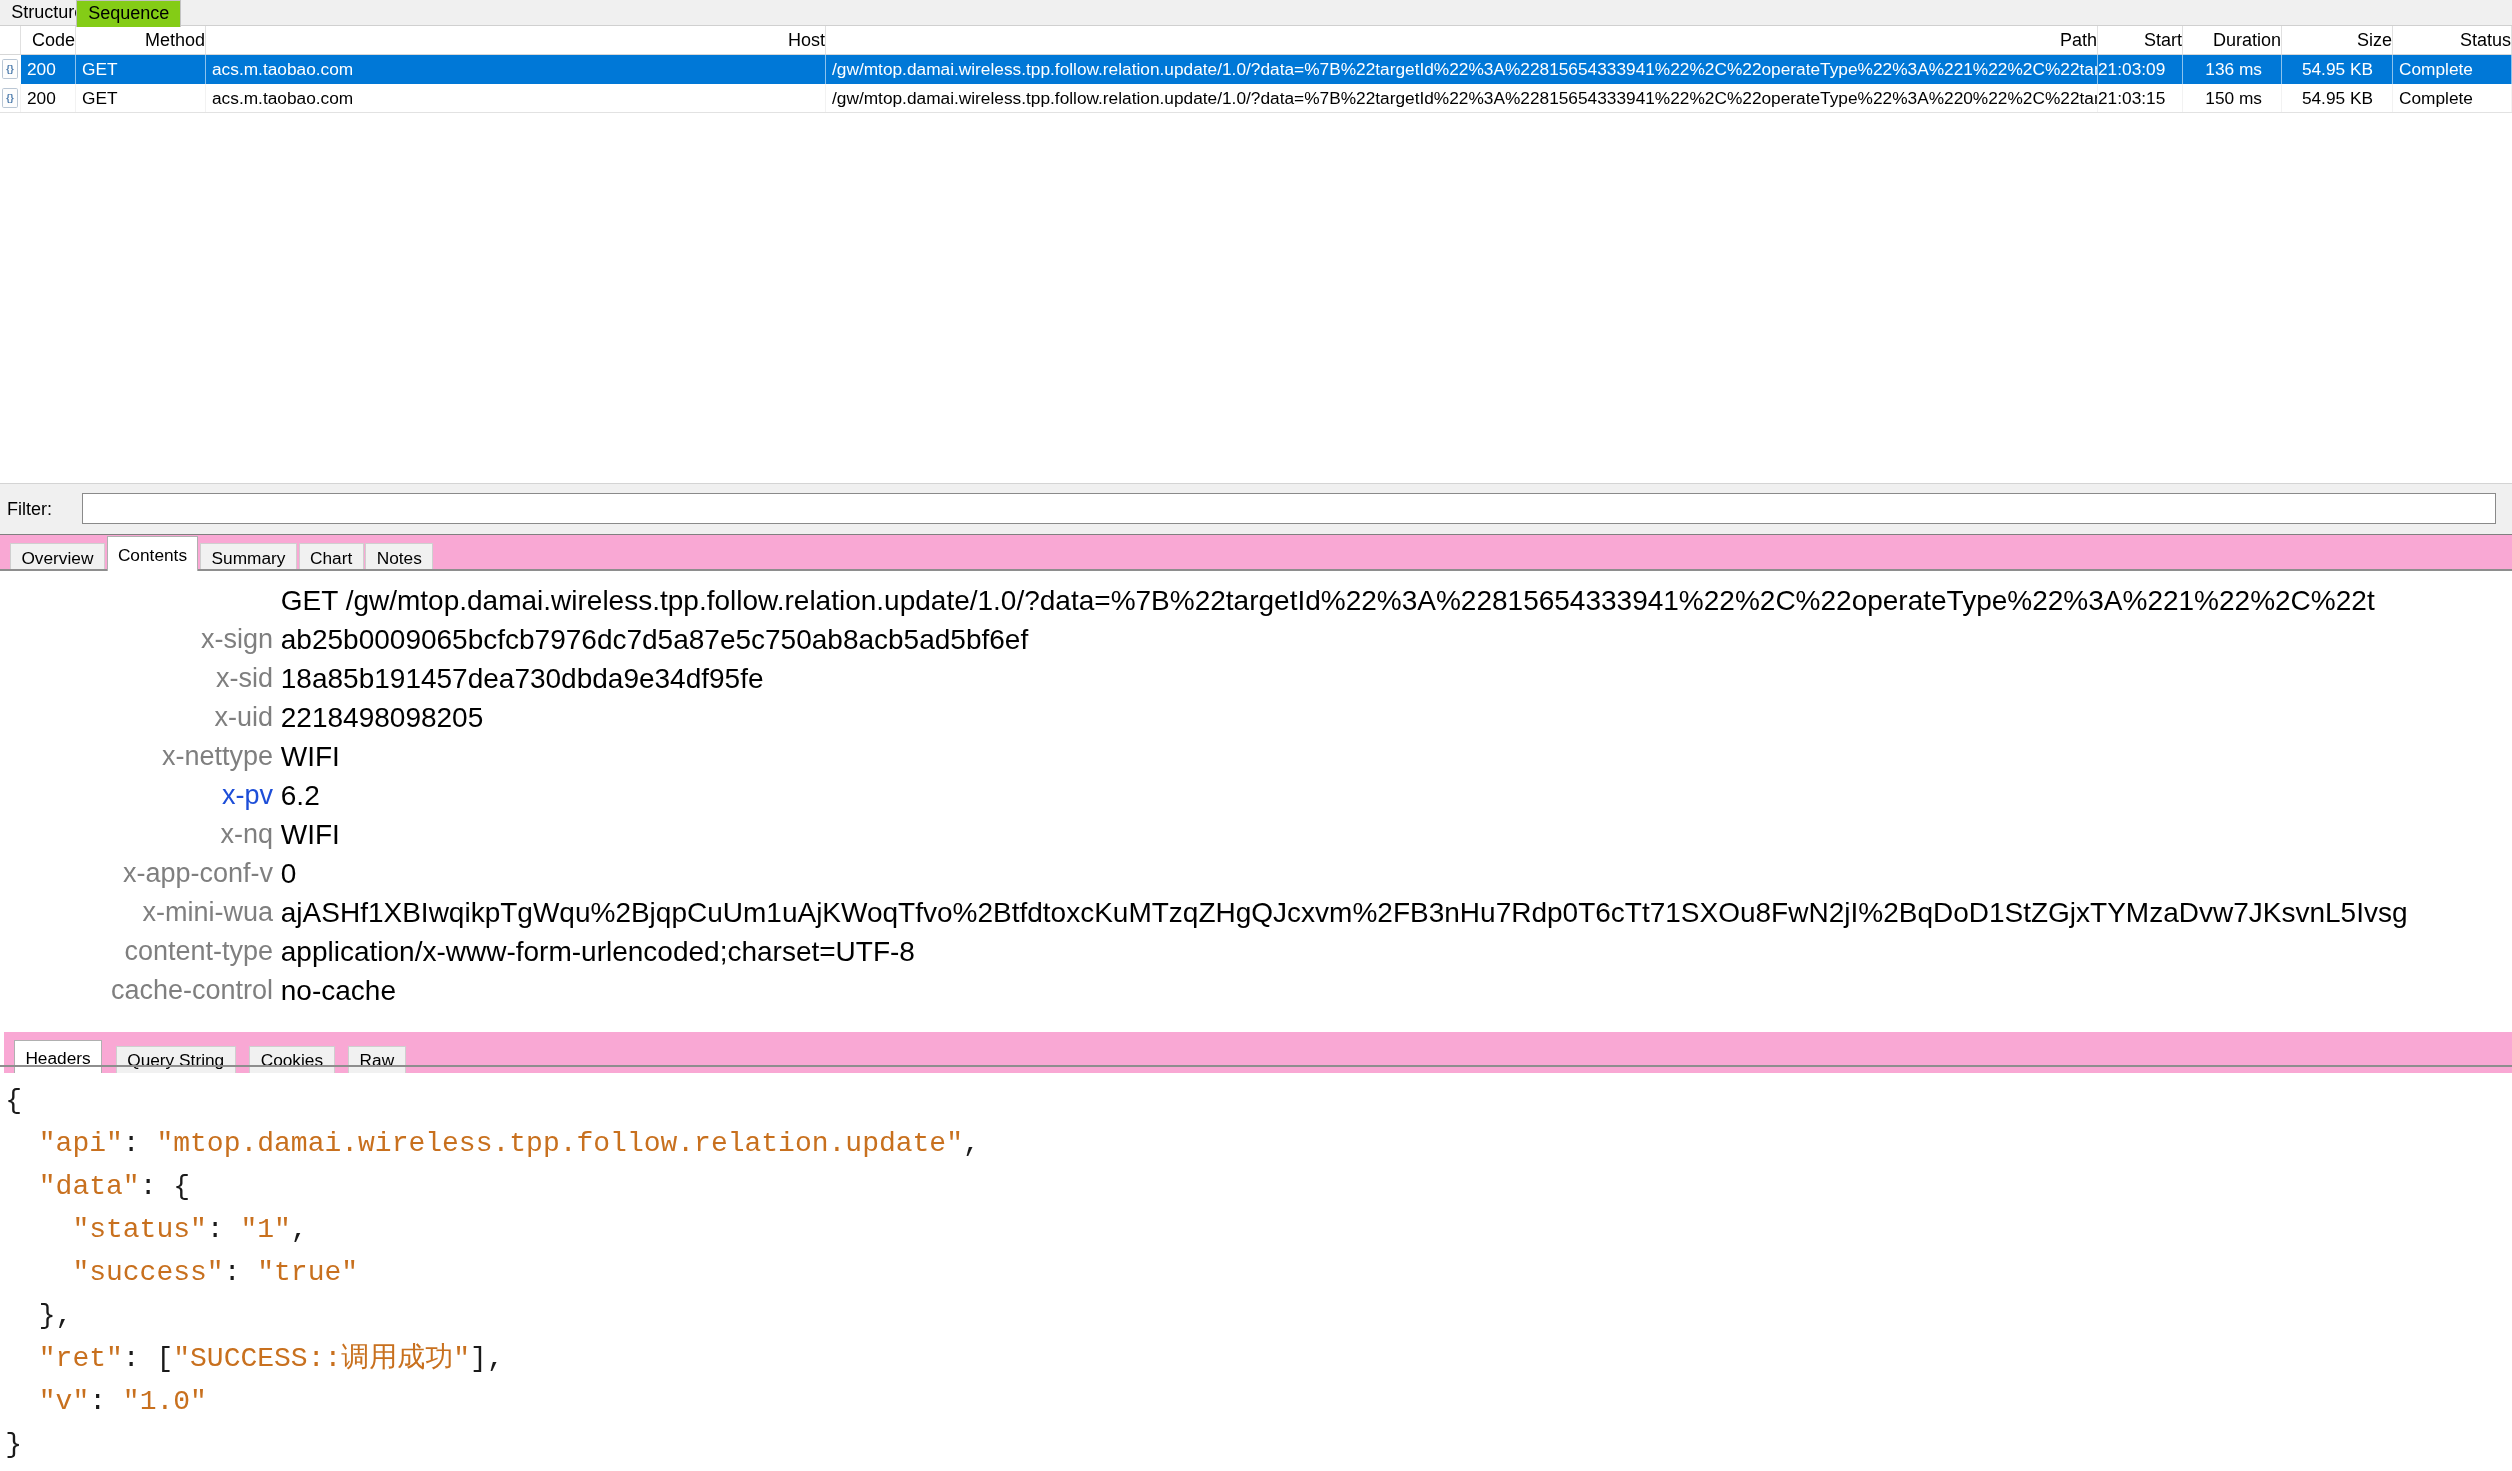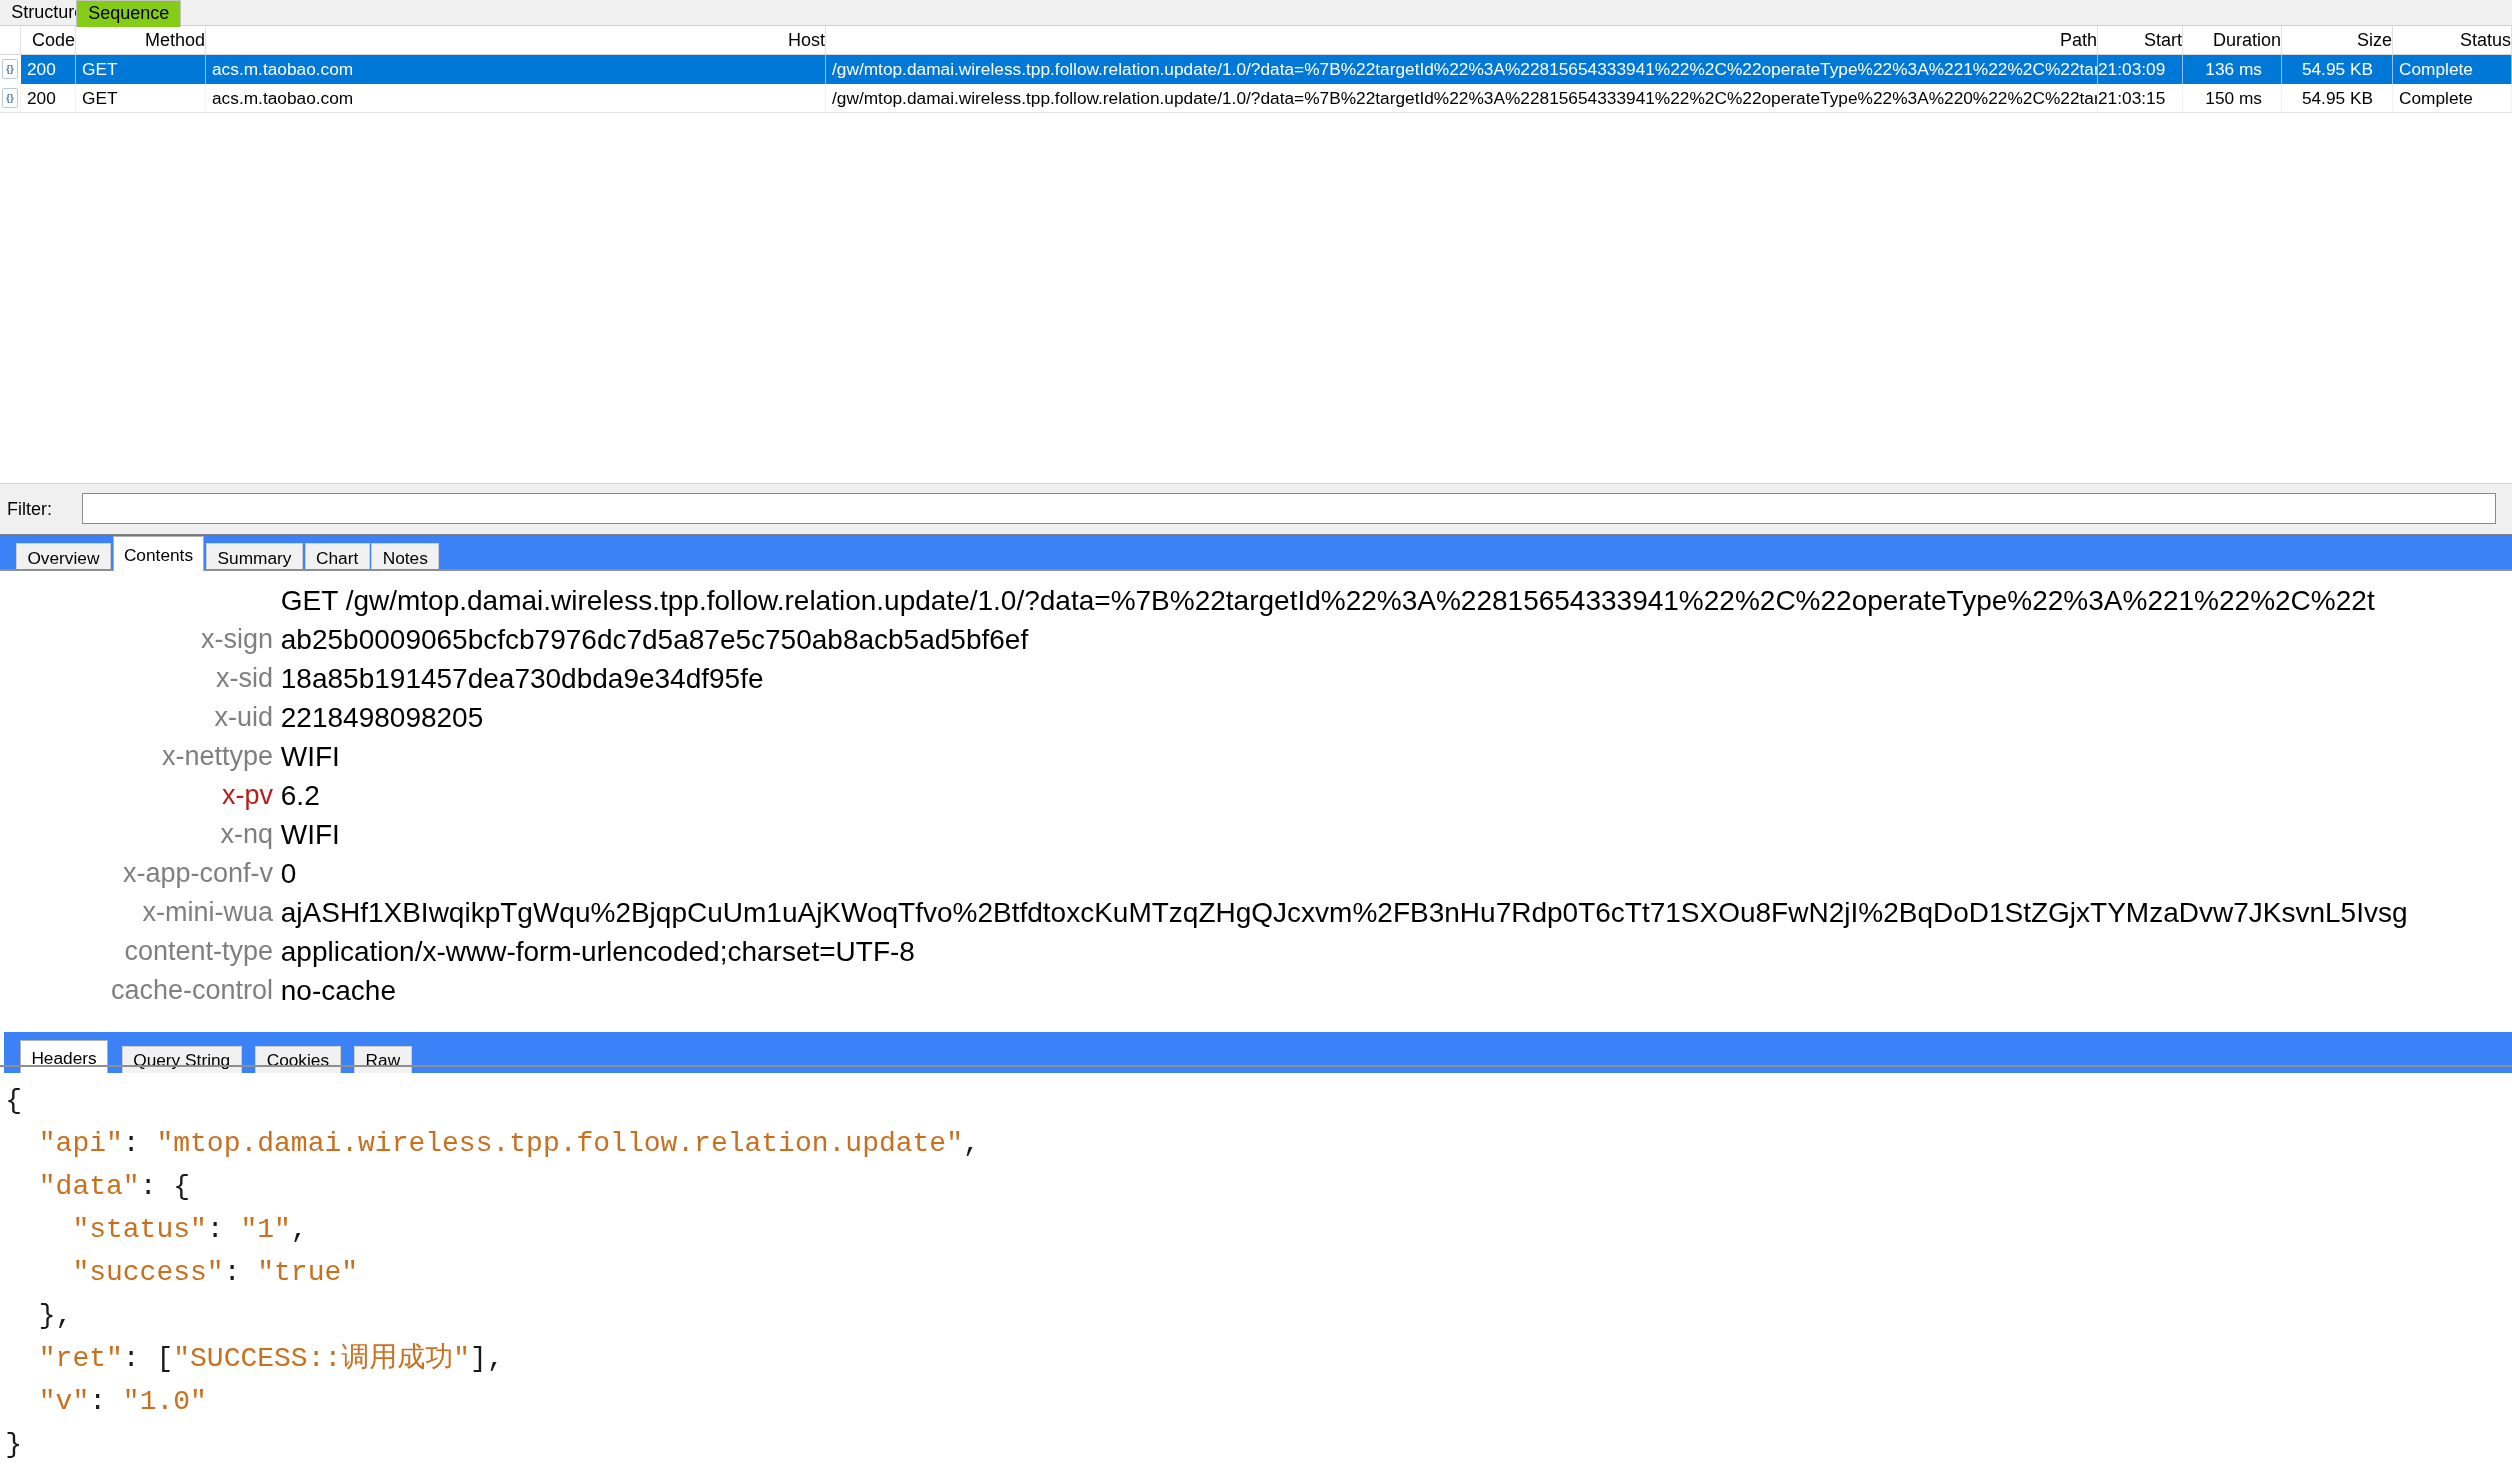--- a/index.html
+++ b/index.html
@@ -37,21 +37,21 @@
     font-size:9.5px;color:#4a79ab;display:flex;align-items:center;justify-content:center;font-weight:bold;}
   .table-endline{left:0;top:112px;width:2512px;height:0.9px;background:#e2e2e2;}
 
   
   .filter-panel{left:0;top:483px;width:2512px;height:50px;background:#f0f0f0;border-top:0.9px solid #d4d4d4;border-bottom:1.7px solid #808080;box-sizing:content-box;}
   .filter-label{position:absolute;left:7px;top:0;height:50px;line-height:50px;font-size:18px;}
   .filter-input{position:absolute;left:82px;top:8.7px;width:2414px;height:31px;border:0.9px solid #8a8a8a;background:#fff;
     font-size:18px;padding:0 7px;font-family:"Liberation Sans",sans-serif;box-sizing:border-box;outline:none;}
 
   
-  .strip{width:2512px;background:#3b82f6;display:flex;align-items:flex-end;padding-left:16px;box-sizing:border-box;}
+  .strip{width:2512px;background:#f9a8d4;display:flex;align-items:flex-end;padding-left:10px;box-sizing:border-box;}
   .vtabs{left:0;top:535px;height:36px;}
   .vline{left:0;top:569px;width:2512px;height:1.7px;background:#8e8e8e;z-index:1;}
   .dtabs{left:4px;top:1032px;height:41px;z-index:4;gap:12px;}
   .dline{left:0;top:1065px;width:2512px;height:1.7px;background:#8e8e8e;z-index:5;}
   .tab{height:28.5px;line-height:28.5px;padding:0 10.4px;font-size:17.3px;background:#f1f1f1;border:0.9px solid #cfcfcf;border-bottom:none;
     margin-right:1.7px;white-space:nowrap;box-sizing:border-box;}
   .tab.active{height:35px;line-height:36px;background:#fff;border:0.9px solid #b0b0b0;border-bottom:none;position:relative;z-index:6;margin-top:29px;}
   .dtabs .tab{height:27px;line-height:27px;}
   .dtabs .tab.active{height:33px;line-height:35px;}
 
@@ -148,21 +148,21 @@
       </div>
       <div class="hrow">
         <div class="hkey" style="color: rgb(127, 127, 127);">x-uid</div>
         <div class="hval">2218498098205</div>
       </div>
       <div class="hrow">
         <div class="hkey" style="color: rgb(127, 127, 127);">x-nettype</div>
         <div class="hval">WIFI</div>
       </div>
       <div class="hrow">
-        <div class="hkey" style="color: #b91c1c;">x-pv</div>
+        <div class="hkey" style="color: #1d4ed8;">x-pv</div>
         <div class="hval">6.2</div>
       </div>
       <div class="hrow">
         <div class="hkey" style="color: rgb(127, 127, 127);">x-nq</div>
         <div class="hval">WIFI</div>
       </div>
       <div class="hrow">
         <div class="hkey" style="color: rgb(127, 127, 127); text-align: right;">x-app-conf-v</div>
         <div class="hval">0</div>
       </div>

